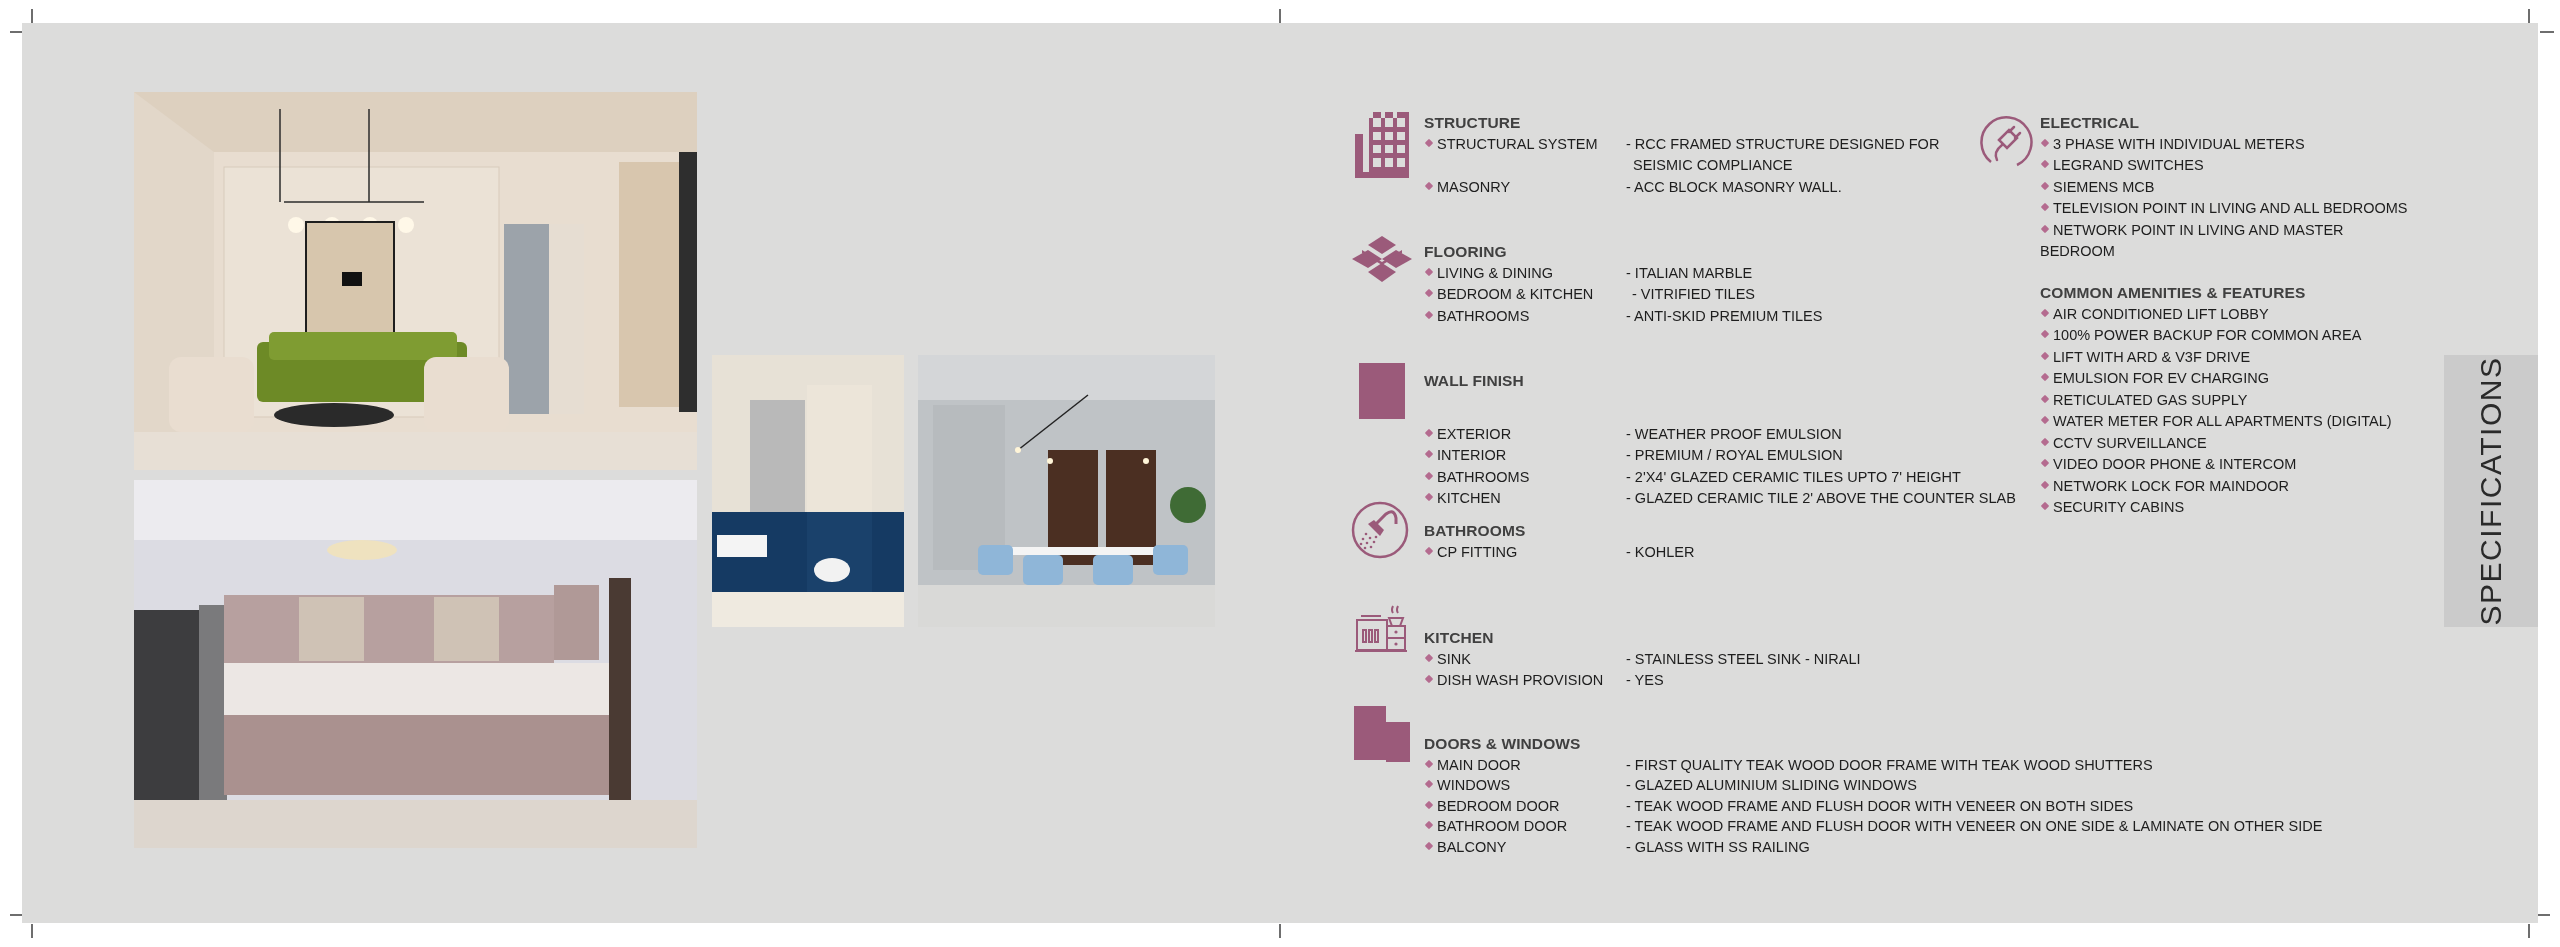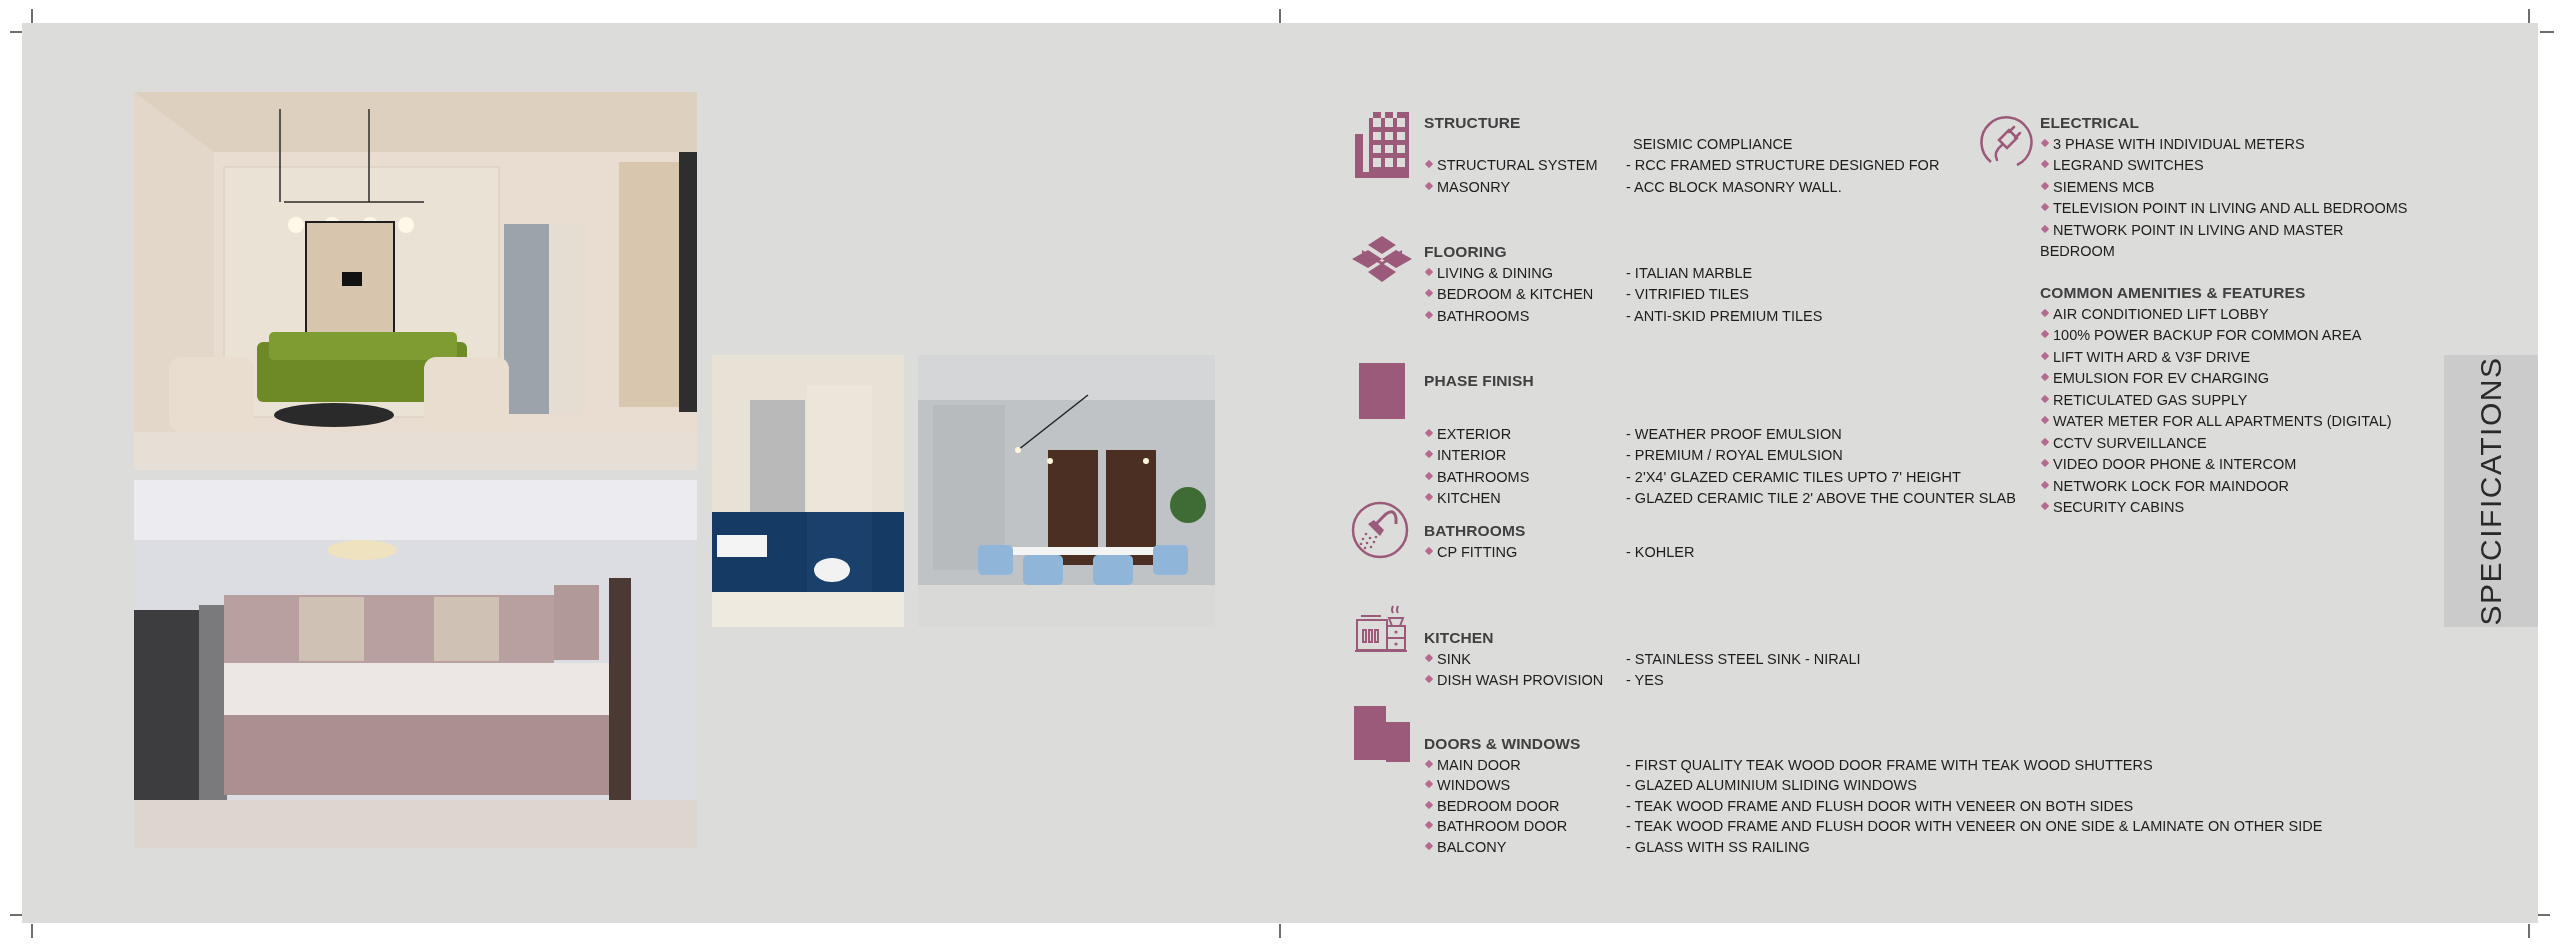--- a/index.html
+++ b/index.html
@@ -245,50 +245,50 @@
       <line x1="32" y1="20" x2="37" y2="15"></line>
       <line x1="38" y1="26" x2="43" y2="21"></line>
       <path d="M25 33 Q16 40 20 48"></path>
     </g>
   </svg>
 </div>
 
 <div class="section" style="left:1424px;top:112px;width:540px;">
   <div class="sec-title">STRUCTURE</div>
   <div class="row" style="height:21.5px;">
-    <span class="value" style="left:209px;">SEISMIC COMPLIANCE</span>
-  </div>
-  <div class="row" style="height:21.5px;">
     <span class="label"><span class="bullet"></span><span>STRUCTURAL SYSTEM</span></span>
     <span class="value" style="left:202px;">- RCC FRAMED STRUCTURE DESIGNED FOR</span>
   </div>
   <div class="row" style="height:21.5px;">
+    <span class="value" style="left:209px;">SEISMIC COMPLIANCE</span>
+  </div>
+  <div class="row" style="height:21.5px;">
     <span class="label"><span class="bullet"></span><span>MASONRY</span></span>
     <span class="value" style="left:202px;">- ACC BLOCK MASONRY WALL.</span>
   </div>
 </div>
 
 <div class="section" style="left:1424px;top:241px;width:540px;">
   <div class="sec-title">FLOORING</div>
   <div class="row" style="height:21.5px;">
     <span class="label"><span class="bullet"></span><span>LIVING &amp; DINING</span></span>
     <span class="value" style="left:202px;">- ITALIAN MARBLE</span>
   </div>
   <div class="row" style="height:21.5px;">
     <span class="label"><span class="bullet"></span><span>BEDROOM &amp; KITCHEN</span></span>
-    <span class="value" style="left:202px;">- VITRIFIED TILES</span>
+    <span class="value" style="left:208px;">- VITRIFIED TILES</span>
   </div>
   <div class="row" style="height:21.5px;">
     <span class="label"><span class="bullet"></span><span>BATHROOMS</span></span>
     <span class="value" style="left:202px;">- ANTI-SKID PREMIUM TILES</span>
   </div>
 </div>
 
 <div class="section" style="left:1424px;top:370px;width:560px;">
-  <div class="sec-title">PHASE FINISH</div>
+  <div class="sec-title">WALL FINISH</div>
   <div class="row" style="height:21.5px;margin-top:32px;">
     <span class="label"><span class="bullet"></span><span>EXTERIOR</span></span>
     <span class="value" style="left:202px;">- WEATHER PROOF EMULSION</span>
   </div>
   <div class="row" style="height:21.5px;">
     <span class="label"><span class="bullet"></span><span>INTERIOR</span></span>
     <span class="value" style="left:202px;">- PREMIUM / ROYAL EMULSION</span>
   </div>
   <div class="row" style="height:21.5px;">
     <span class="label"><span class="bullet"></span><span>BATHROOMS</span></span>

